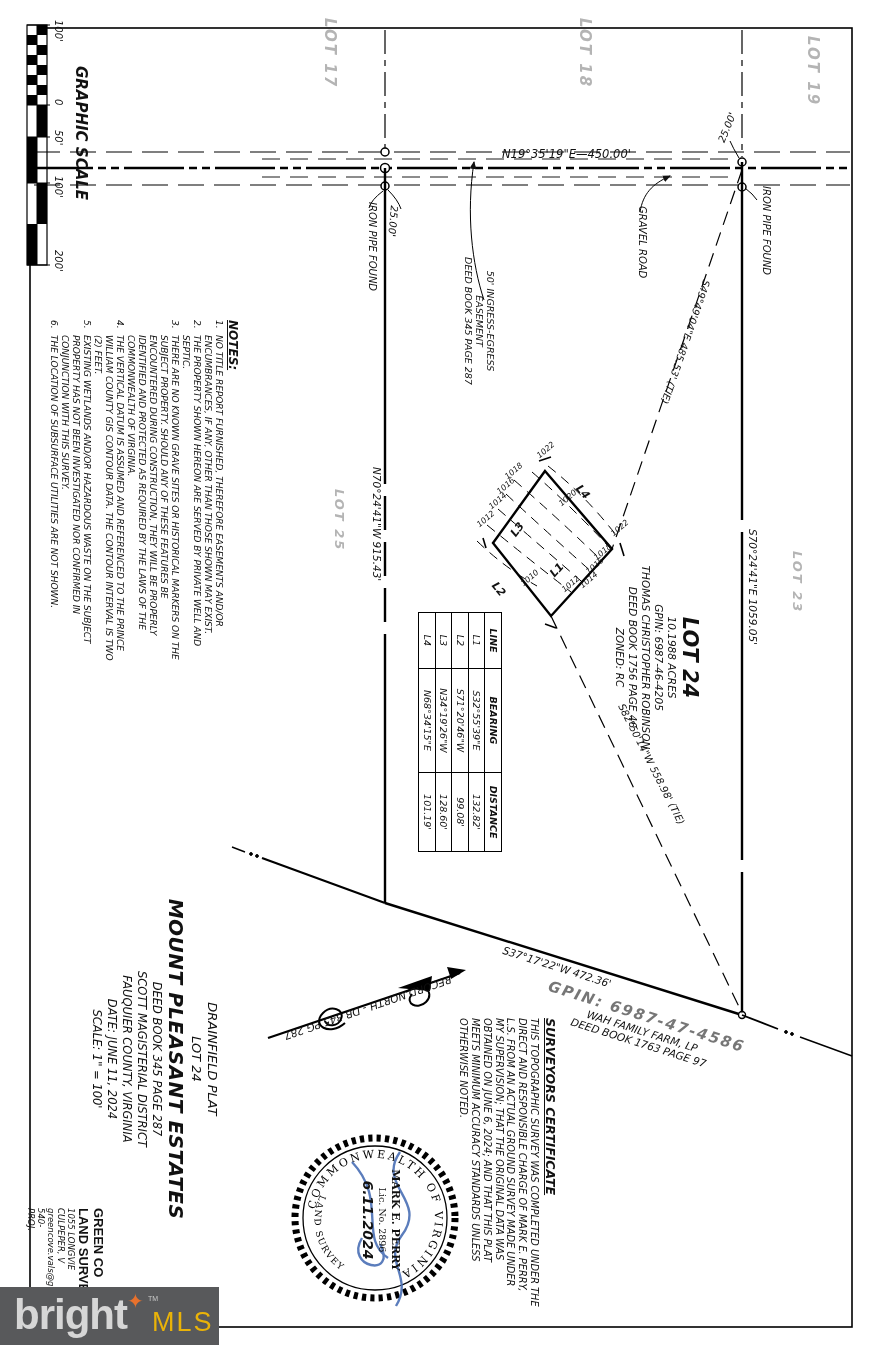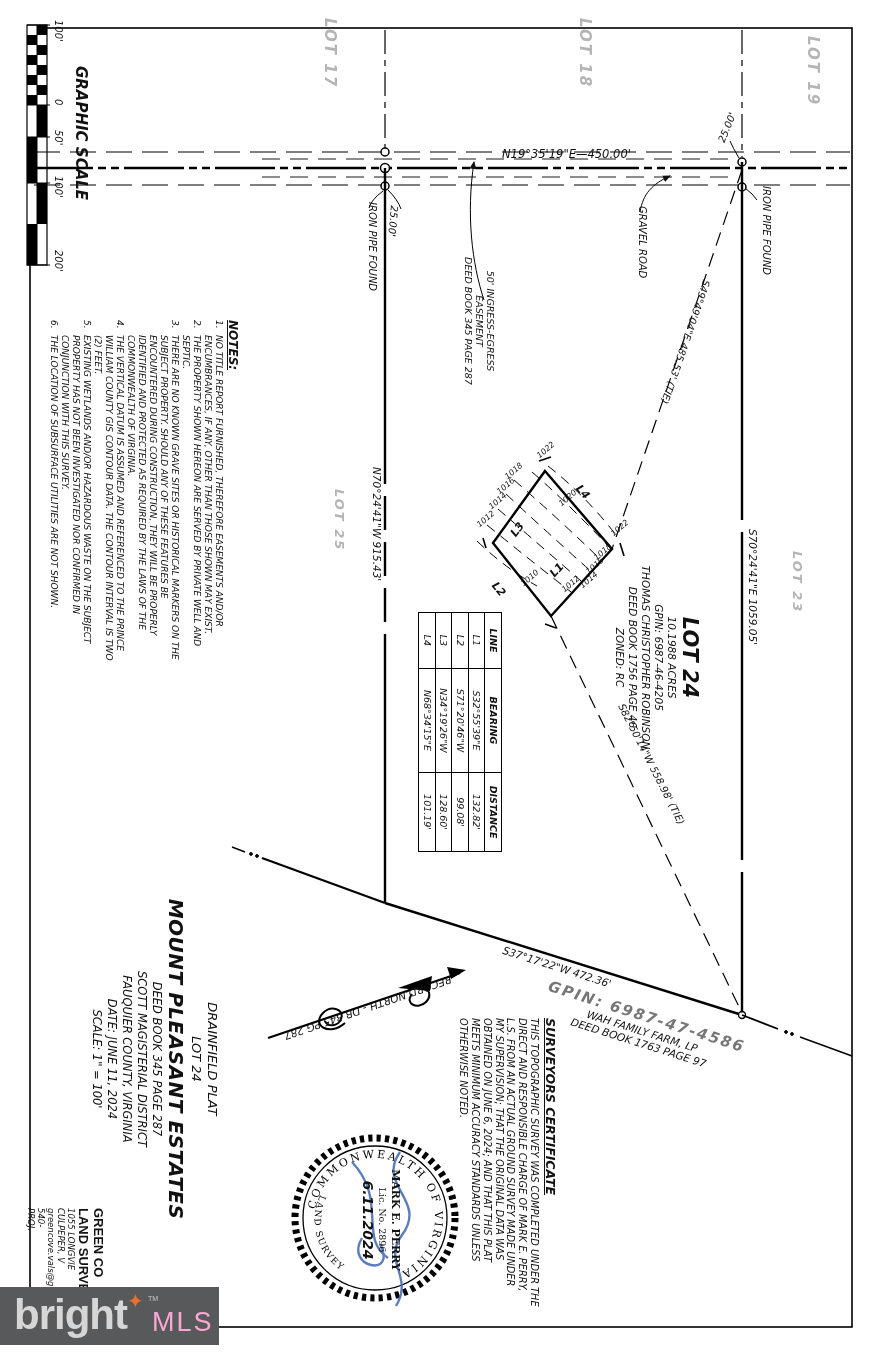--- a/index.html
+++ b/index.html
@@ -47,21 +47,21 @@
   .seal-name{font-family:"DejaVu Serif",serif;font-size:11px;font-weight:bold;line-height:14px;white-space:nowrap;}
   .seal-lic{font-family:"DejaVu Serif",serif;font-size:9.5px;line-height:12px;white-space:nowrap;}
   .seal-date{font-size:14px;font-weight:bold;font-style:italic;line-height:17px;white-space:nowrap;}
   
   #logo{position:absolute;left:0;top:1287px;width:219px;height:58px;background:#58595b;z-index:30;}
   #logo .bright{position:absolute;left:14px;top:4px;font-family:"Liberation Sans",sans-serif;
       font-weight:bold;font-size:42px;color:#d6d6d6;letter-spacing:-1px;}
   #logo .star{position:absolute;left:127px;top:2px;font-size:20px;color:#e8712c;font-style:normal;}
   #logo .tm{position:absolute;left:148px;top:8px;font-size:7px;color:#c9c9c9;font-family:"Liberation Sans",sans-serif;}
   #logo .mls{position:absolute;left:152px;top:20px;font-family:"Liberation Sans",sans-serif;
-      font-weight:400;font-size:27px;color:#f9a8d4;letter-spacing:2px;}
+      font-weight:400;font-size:27px;color:#eab308;letter-spacing:2px;}
 </style>
 </head>
 <body>
 
 <div id="plat">
 
   <svg width="880" height="1360" viewBox="0 0 880 1360">
     <defs>
       <marker id="ah" markerWidth="9" markerHeight="8" refX="7" refY="3.5" orient="auto">
         <path d="M0,0 L8,3.5 L0,7 Z" fill="#111"></path>

